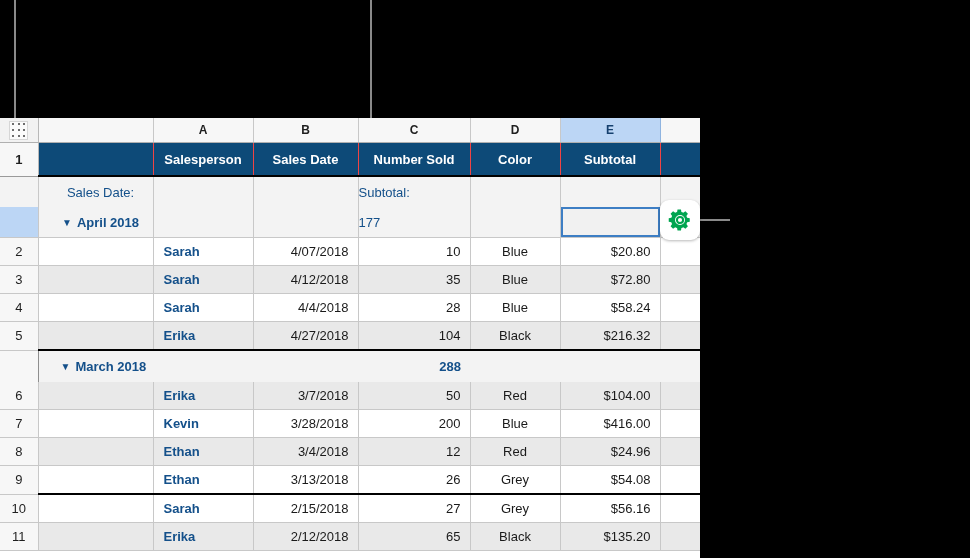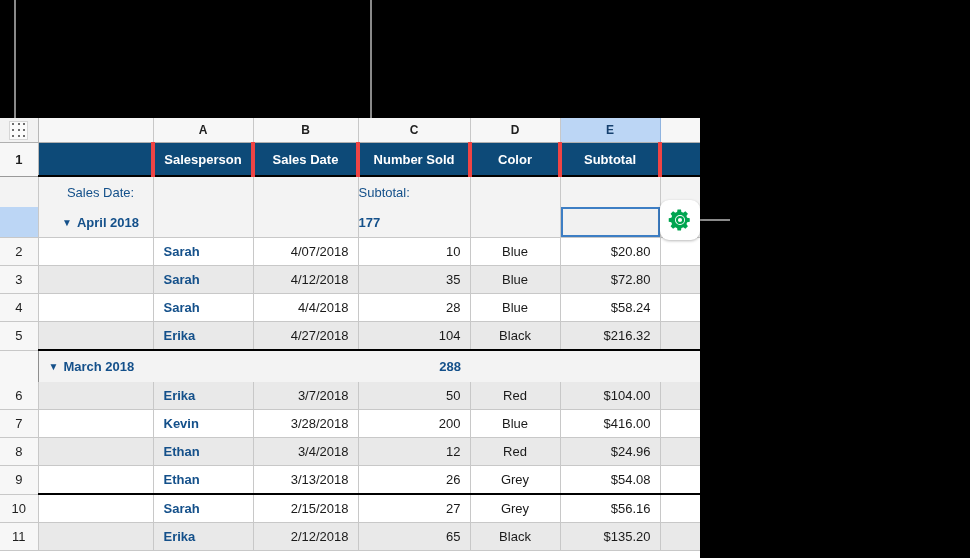--- a/index.html
+++ b/index.html
@@ -123,21 +123,21 @@
   td.rownum.empty { color: transparent; }
 
   
   tr.titlerow td {
     height: 32px;
     background: #0d4a78;
     color: #ffffff;
     font-weight: bold;
     font-size: 13px;
     text-align: center;
-    border-right: 4px solid #ef4444;
+    border-right: 1px solid #ef4444;
     border-bottom: 2px solid #000000;
   }
   tr.titlerow td.rownum {
     background: #f7f7f7;
     color: #1f1f1f;
     border-right: 1px solid #b8b8b8;
     border-bottom: 1px solid #9a9a9a;
   }
   tr.titlerow td.t-label { border-left: 1px solid #5b8bb0; }
   tr.titlerow td.t-f { border-right: none; }
@@ -146,21 +146,21 @@
   td.cat {
     background: #f3f3f3;
     border-right: 1px solid #c8c8c8;
     border-bottom: 1px solid #c8c8c8;
   }
   tr.grouprow td { height: 31px; }
   tr.grouprow td.cat-label {
     color: #14508a;
     font-weight: bold;
     font-size: 13px;
-    padding-left: 10px;
+    padding-left: 22px;
     border-left: 1px solid #8f8f8f;
   }
   tr.grouprow td.cat-total {
     color: #14508a;
     font-weight: bold;
     text-align: right;
     padding-right: 9px;
   }
   .tri {
     display: inline-block;
@@ -185,21 +185,21 @@
   }
   tr.hdrblock td.hb-sub {
     color: #14508a;
     text-align: left;
     padding-right: 9px;
     font-size: 13px;
   }
   tr.hdrblock td.hb-f { border-right: none; }
   tr.hdrblock.r2 td { border-bottom: 1px solid #c8c8c8; }
   tr.hdrblock.r2 td.hb-label { font-weight: bold; margin-left: 41px; }
-  tr.hdrblock.r2 td.hb-sub { font-weight: bold; }
+  tr.hdrblock.r2 td.hb-sub { font-weight: normal; }
 
   
   td.selcell {
     position: relative;
   }
   td.selcell .selbox {
     position: absolute;
     left: 0; top: 0; right: 0; bottom: 0;
     border: 2px solid #3d7ec4;
     background: #f1f1f1;

